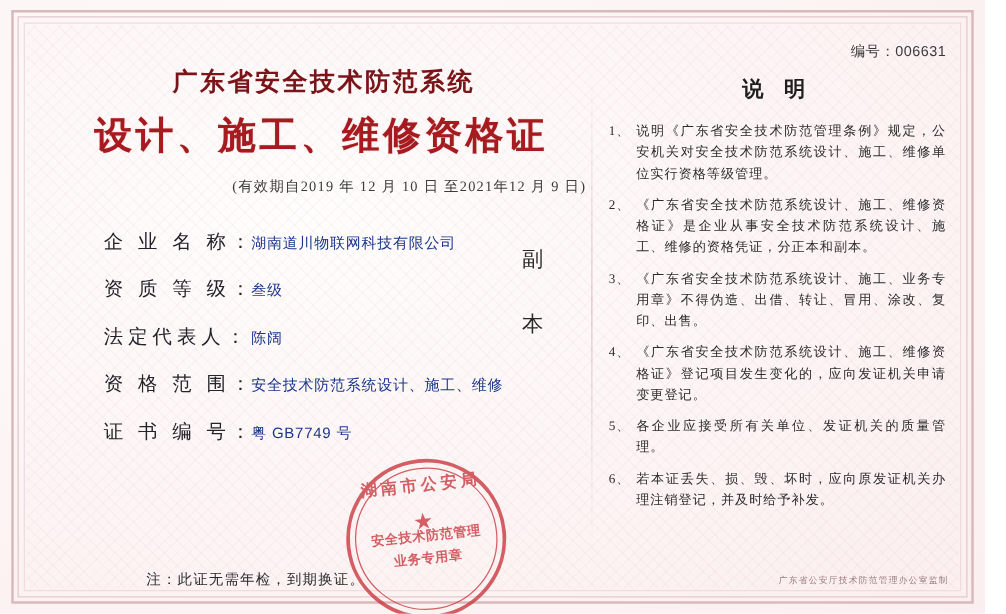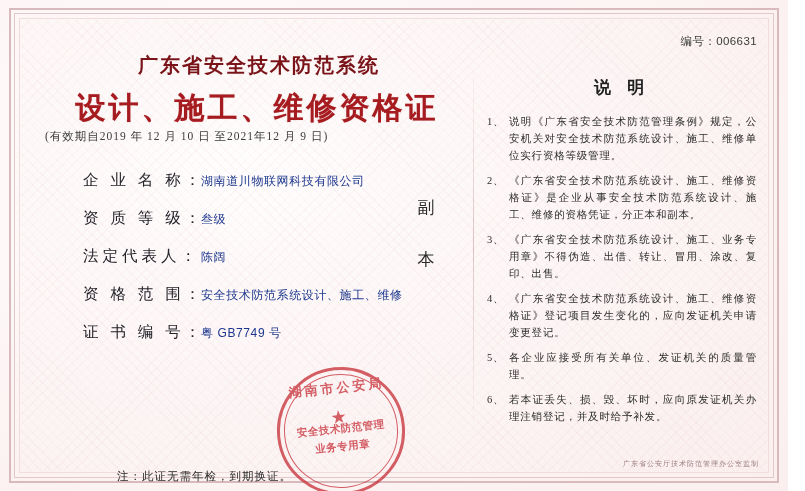--- a/index.html
+++ b/index.html
@@ -83,24 +83,24 @@
     text-align: center;
     font-size: 30px;
     font-weight: bold;
     color: #a61b1f;
     letter-spacing: 3px;
     margin-top: 9px;
     padding-left: 6px;
     text-shadow: 0 0 1px rgba(166,27,31,0.35);
   }
   .valid-line {
-    text-align: left;
+    text-align: right;
     font-size: 11.5px;
     color: #3b3b3b;
-    margin-top: 0;
+    margin-top: 13px;
     letter-spacing: 1px;
     padding-left: 6px;
   }
   
   .fields {
     margin-top: 26px;
     margin-left: 44px;
   }
   .field-row {
     display: flex;
@@ -143,21 +143,20 @@
     color: #2a2a2a;
     letter-spacing: 1.5px;
   }
   .note-line {
     position: absolute;
     left: 78px;
     top: 404px;
     font-size: 11.5px;
     color: #2a2a2a;
     letter-spacing: 1px;
-    margin-top: 13px;
   }
   
   .seal {
     position: absolute;
     left: 256px;
     top: 347px;
     width: 122px;
     height: 122px;
     border-radius: 50%;
     border: 3px solid #c8343c;
@@ -222,21 +221,20 @@
     top: 40px;
     right: 10px;
   }
   .notes-title {
     text-align: center;
     font-size: 17px;
     font-weight: bold;
     color: #1f1f1f;
     letter-spacing: 6px;
     margin-bottom: 14px;
-    margin-top: 16px;
   }
   .note-item {
     display: flex;
     font-size: 10.5px;
     line-height: 17px;
     color: #2c2c2c;
     margin-bottom: 8px;
     letter-spacing: 0.8px;
   }
   .note-num {

